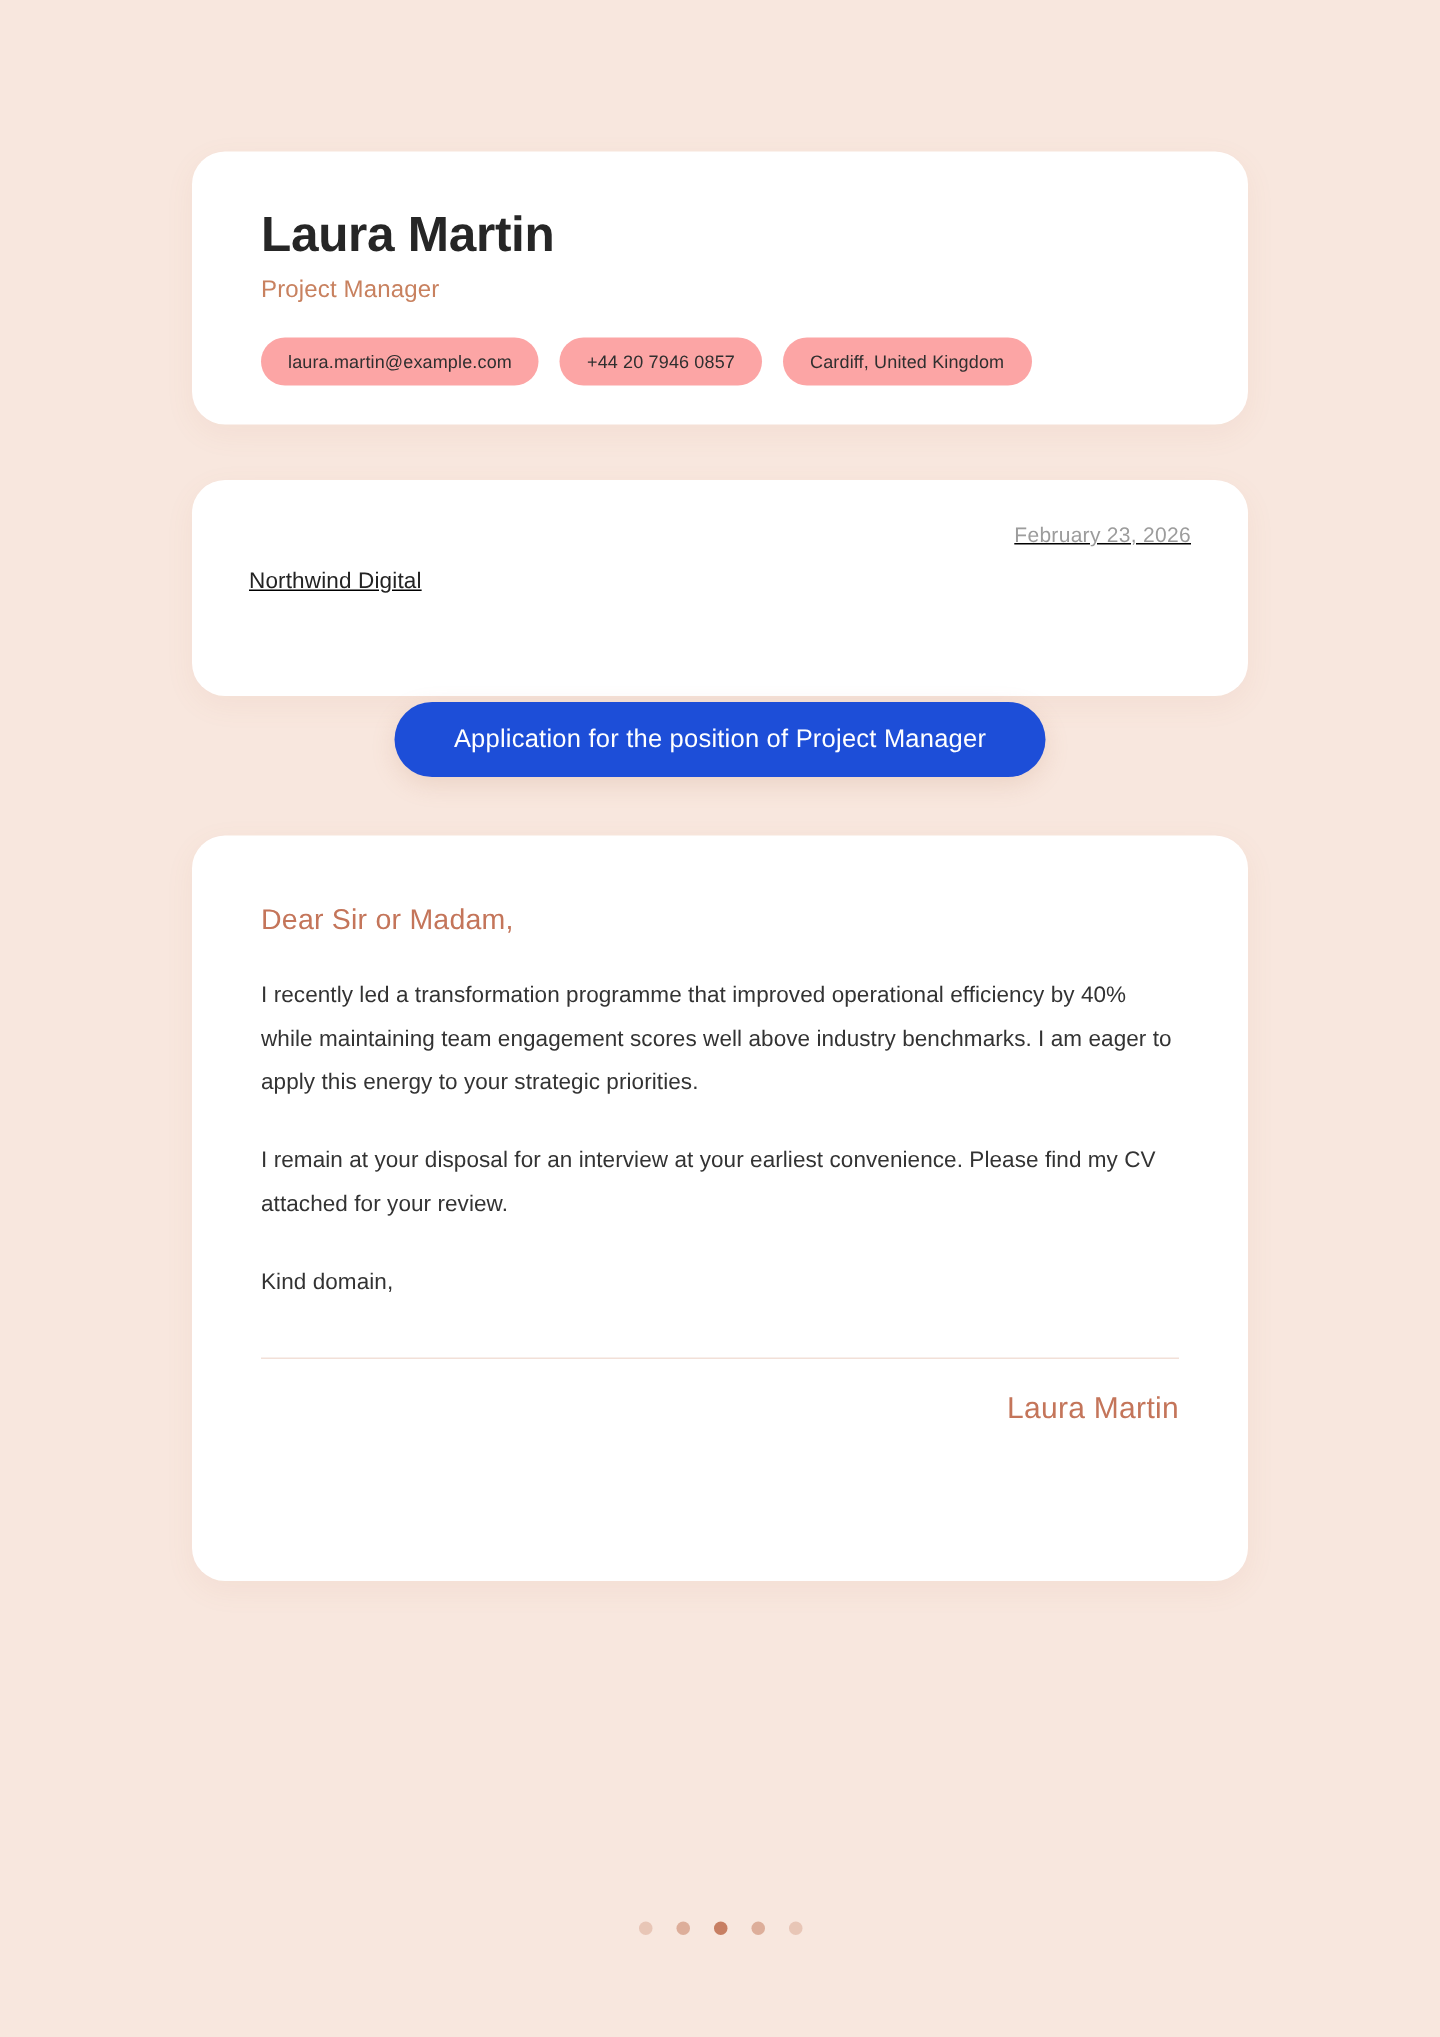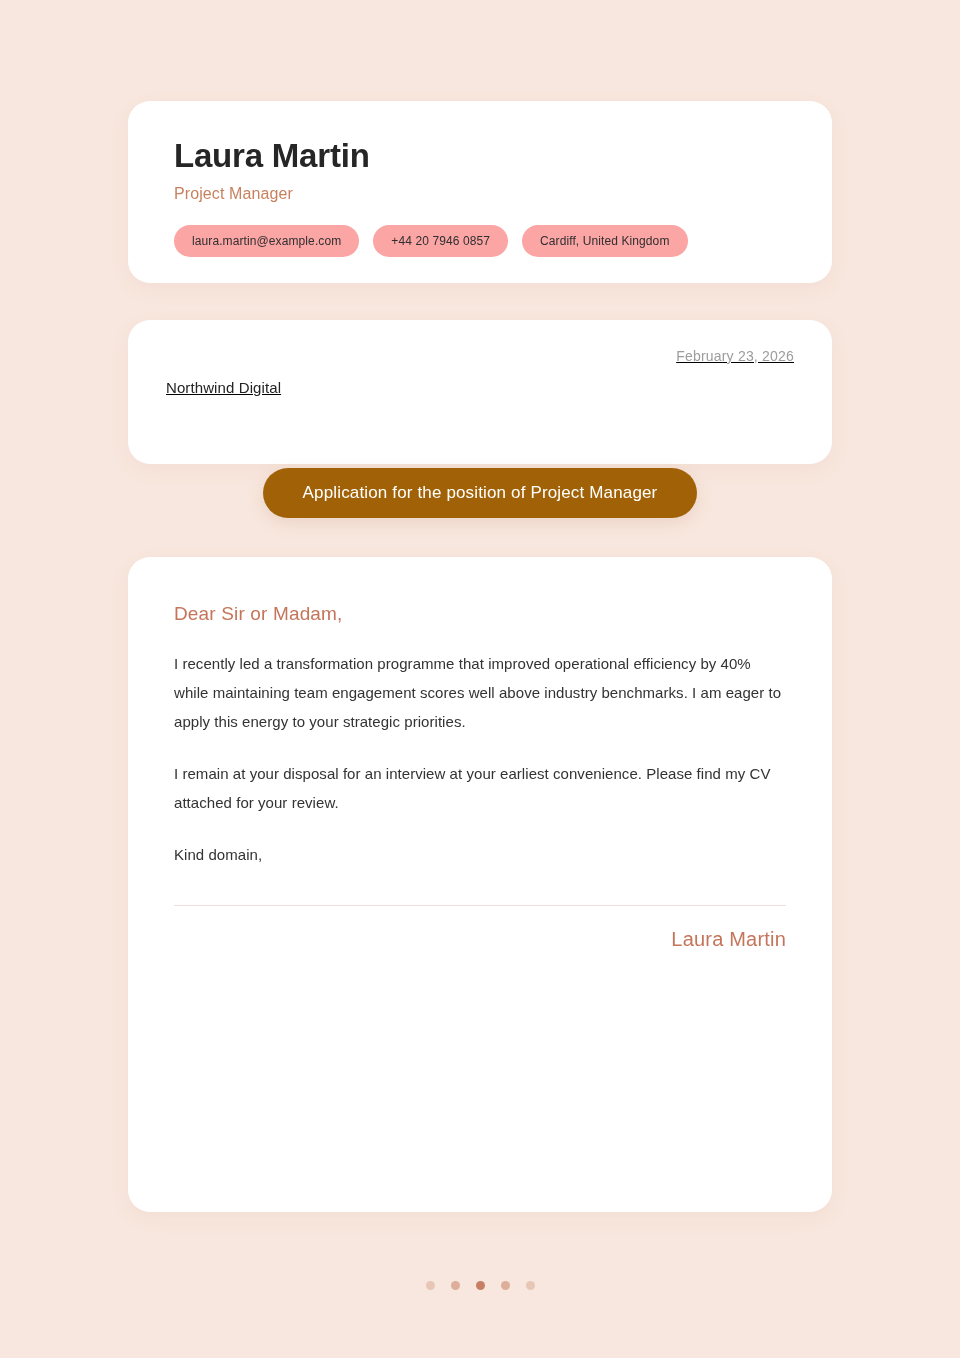--- a/index.html
+++ b/index.html
@@ -100,37 +100,37 @@
   .subject-wrap {
     position: absolute;
     left: 0;
     top: 468px;
     width: 960px;
     display: flex;
     justify-content: center;
   }
 
   .subject-pill {
-    background: #a16207;
+    background: #1d4ed8;
     color: #ffffff;
     border-radius: 999px;
     padding: 15px 40px;
     font-size: 17px;
     font-weight: 500;
     letter-spacing: 0.15px;
     box-shadow: 0 5px 16px rgba(182, 120, 90, 0.18);
   }
 
   
   .body-card {
     position: absolute;
     left: 128px;
     top: 557px;
     width: 704px;
-    height: 655px;
+    height: 497px;
     padding: 46px 46px 0 46px;
   }
 
   .salutation {
     font-size: 19px;
     color: #c4755a;
     letter-spacing: 0.15px;
   }
 
   .paragraphs {

